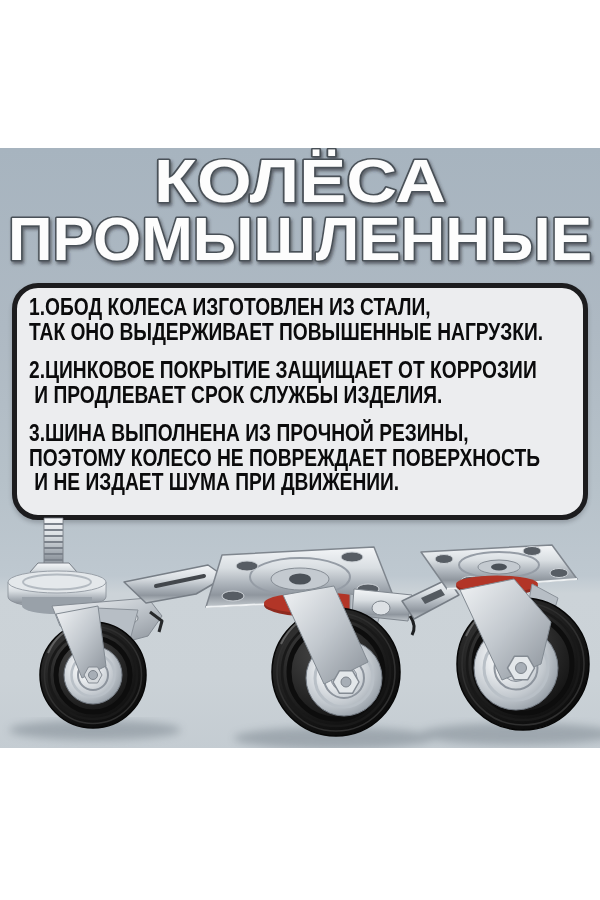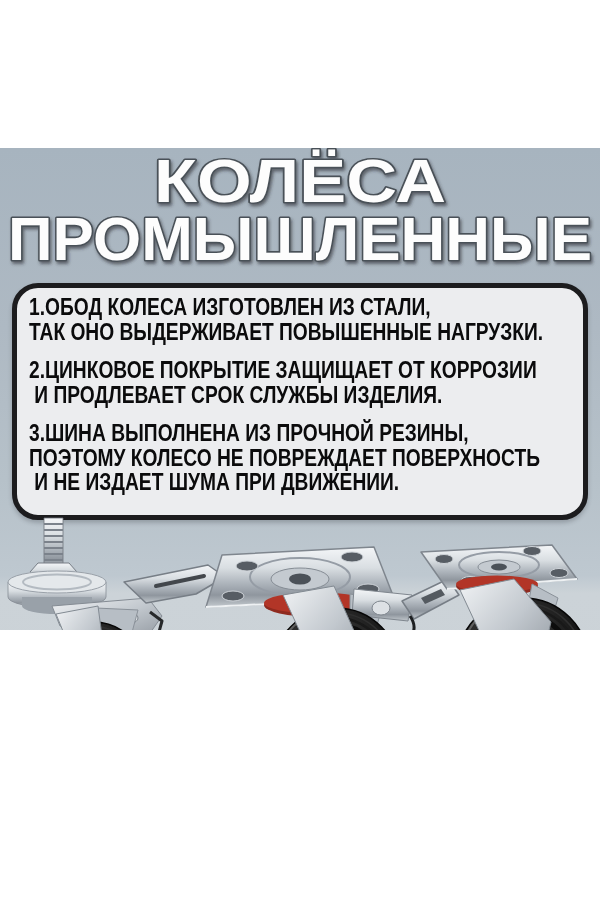--- a/index.html
+++ b/index.html
@@ -1,17 +1,17 @@
 <!DOCTYPE html>
 <html><head>
 <meta charset="utf-8">
 <style>
   html,body{margin:0;padding:0;background:#ffffff;}
   .stage{
-    position:relative;width:600px;height:630px;overflow:hidden;
+    position:relative;width:600px;height:748px;overflow:hidden;
     background:#ffffff;font-family:"Liberation Sans",sans-serif;
   }
   
   .photo{
     position:absolute;left:0;top:148px;width:600px;height:602px;
     background:linear-gradient(180deg,
       #a7b4bf 0%, #aeb9c3 30%, #b6c1c9 55%, #bec8d0 71%,
       #ccd3d8 74%, #cbd2d7 88%, #c4ccd2 100%);
   }
   .title-svg{position:absolute;left:0;top:148px;width:600px;height:132px;}

